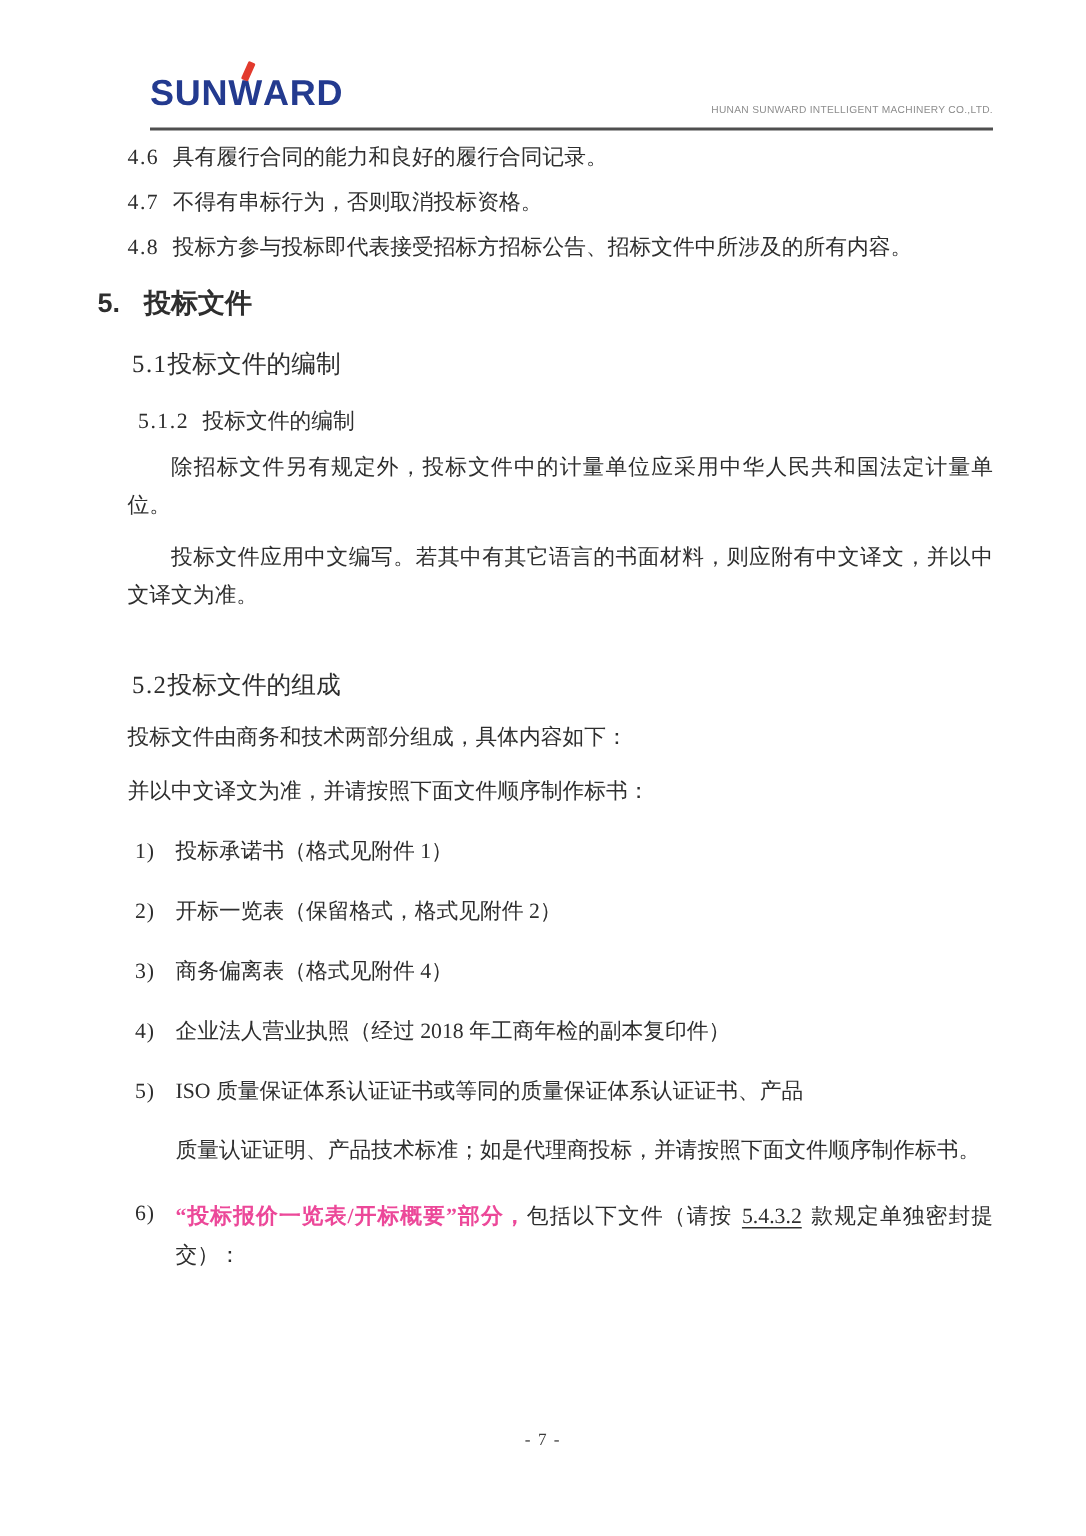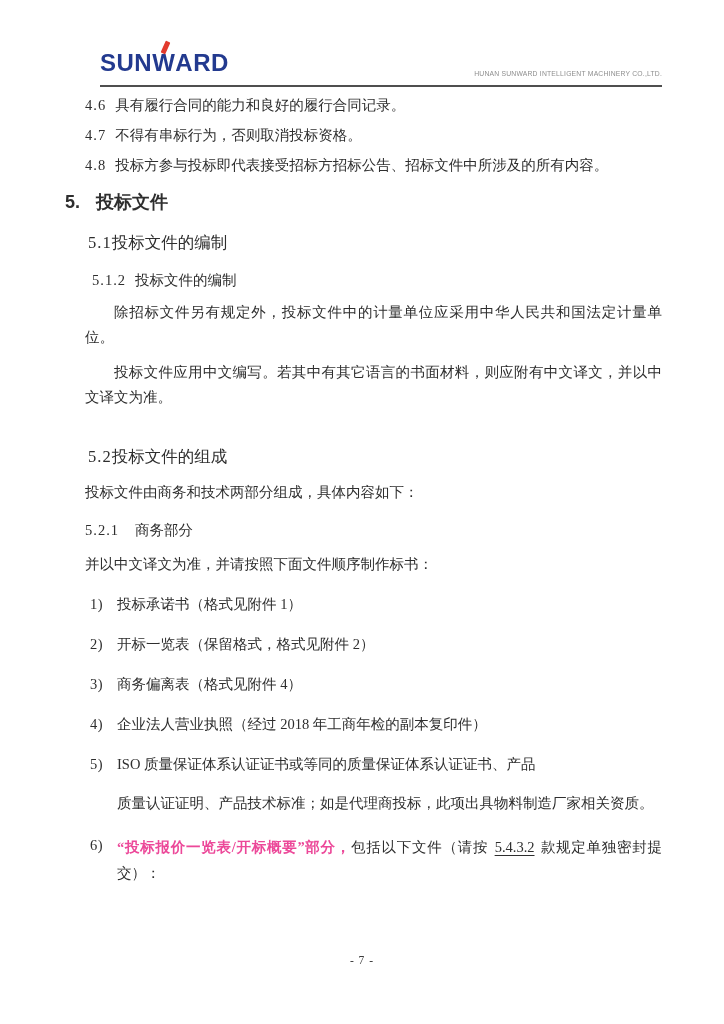--- a/index.html
+++ b/index.html
@@ -133,23 +133,20 @@
       <span class="num">5.1.2</span><span>投标文件的编制</span>
     </div>
     <p class="para">除招标文件另有规定外，投标文件中的计量单位应采用中华人民共和国法定计量单位。</p>
     <p class="para">投标文件应用中文编写。若其中有其它语言的书面材料，则应附有中文译文，并以中文译文为准。</p>
 
     <div class="h2 big-gap">
       <span class="num">5.2</span><span>投标文件的组成</span>
     </div>
     <div class="plain-line">投标文件由商务和技术两部分组成，具体内容如下：</div>
 
-    <div class="h3" style="margin-left:0;">
-      <span class="num wide">5.2.1</span><span>商务部分</span>
-    </div>
     <div class="plain-line">并以中文译文为准，并请按照下面文件顺序制作标书：</div>
 
     <div class="olist">
       <div class="li">
         <span class="li-num">1)</span>
         <span class="li-body">投标承诺书（格式见附件 1）</span>
       </div>
       <div class="li">
         <span class="li-num">2)</span>
         <span class="li-body">开标一览表（保留格式，格式见附件 2）</span>
@@ -160,21 +157,21 @@
       </div>
       <div class="li">
         <span class="li-num">4)</span>
         <span class="li-body">企业法人营业执照（经过 2018 年工商年检的副本复印件）</span>
       </div>
 
       <div class="li">
         <span class="li-num">5)</span>
         <span class="li-body">
           <div class="cont-line">ISO 质量保证体系认证证书或等同的质量保证体系认证证书、产品</div>
-          <div class="cont-line" style="margin-top:16px;">质量认证证明、产品技术标准；如是代理商投标，此项出具物料制造厂家相关资质。</div>
+          <div class="cont-line" style="margin-top:16px;">质量认证证明、产品技术标准；如是代理商投标，并请按照下面文件顺序制作标书。</div>
         </span>
       </div>
 
       <div class="li" style="margin-top:19px;">
         <span class="li-num">6)</span>
         <span class="li-body" style="line-height:26px;">
           <span class="red-bold">“投标报价一览表/开标概要”部分，</span><span>包括以下文件（请按</span> <span class="ref-underline">5.4.3.2</span> <span>款规定单独密封提交）：</span>
         </span>
       </div>
 

